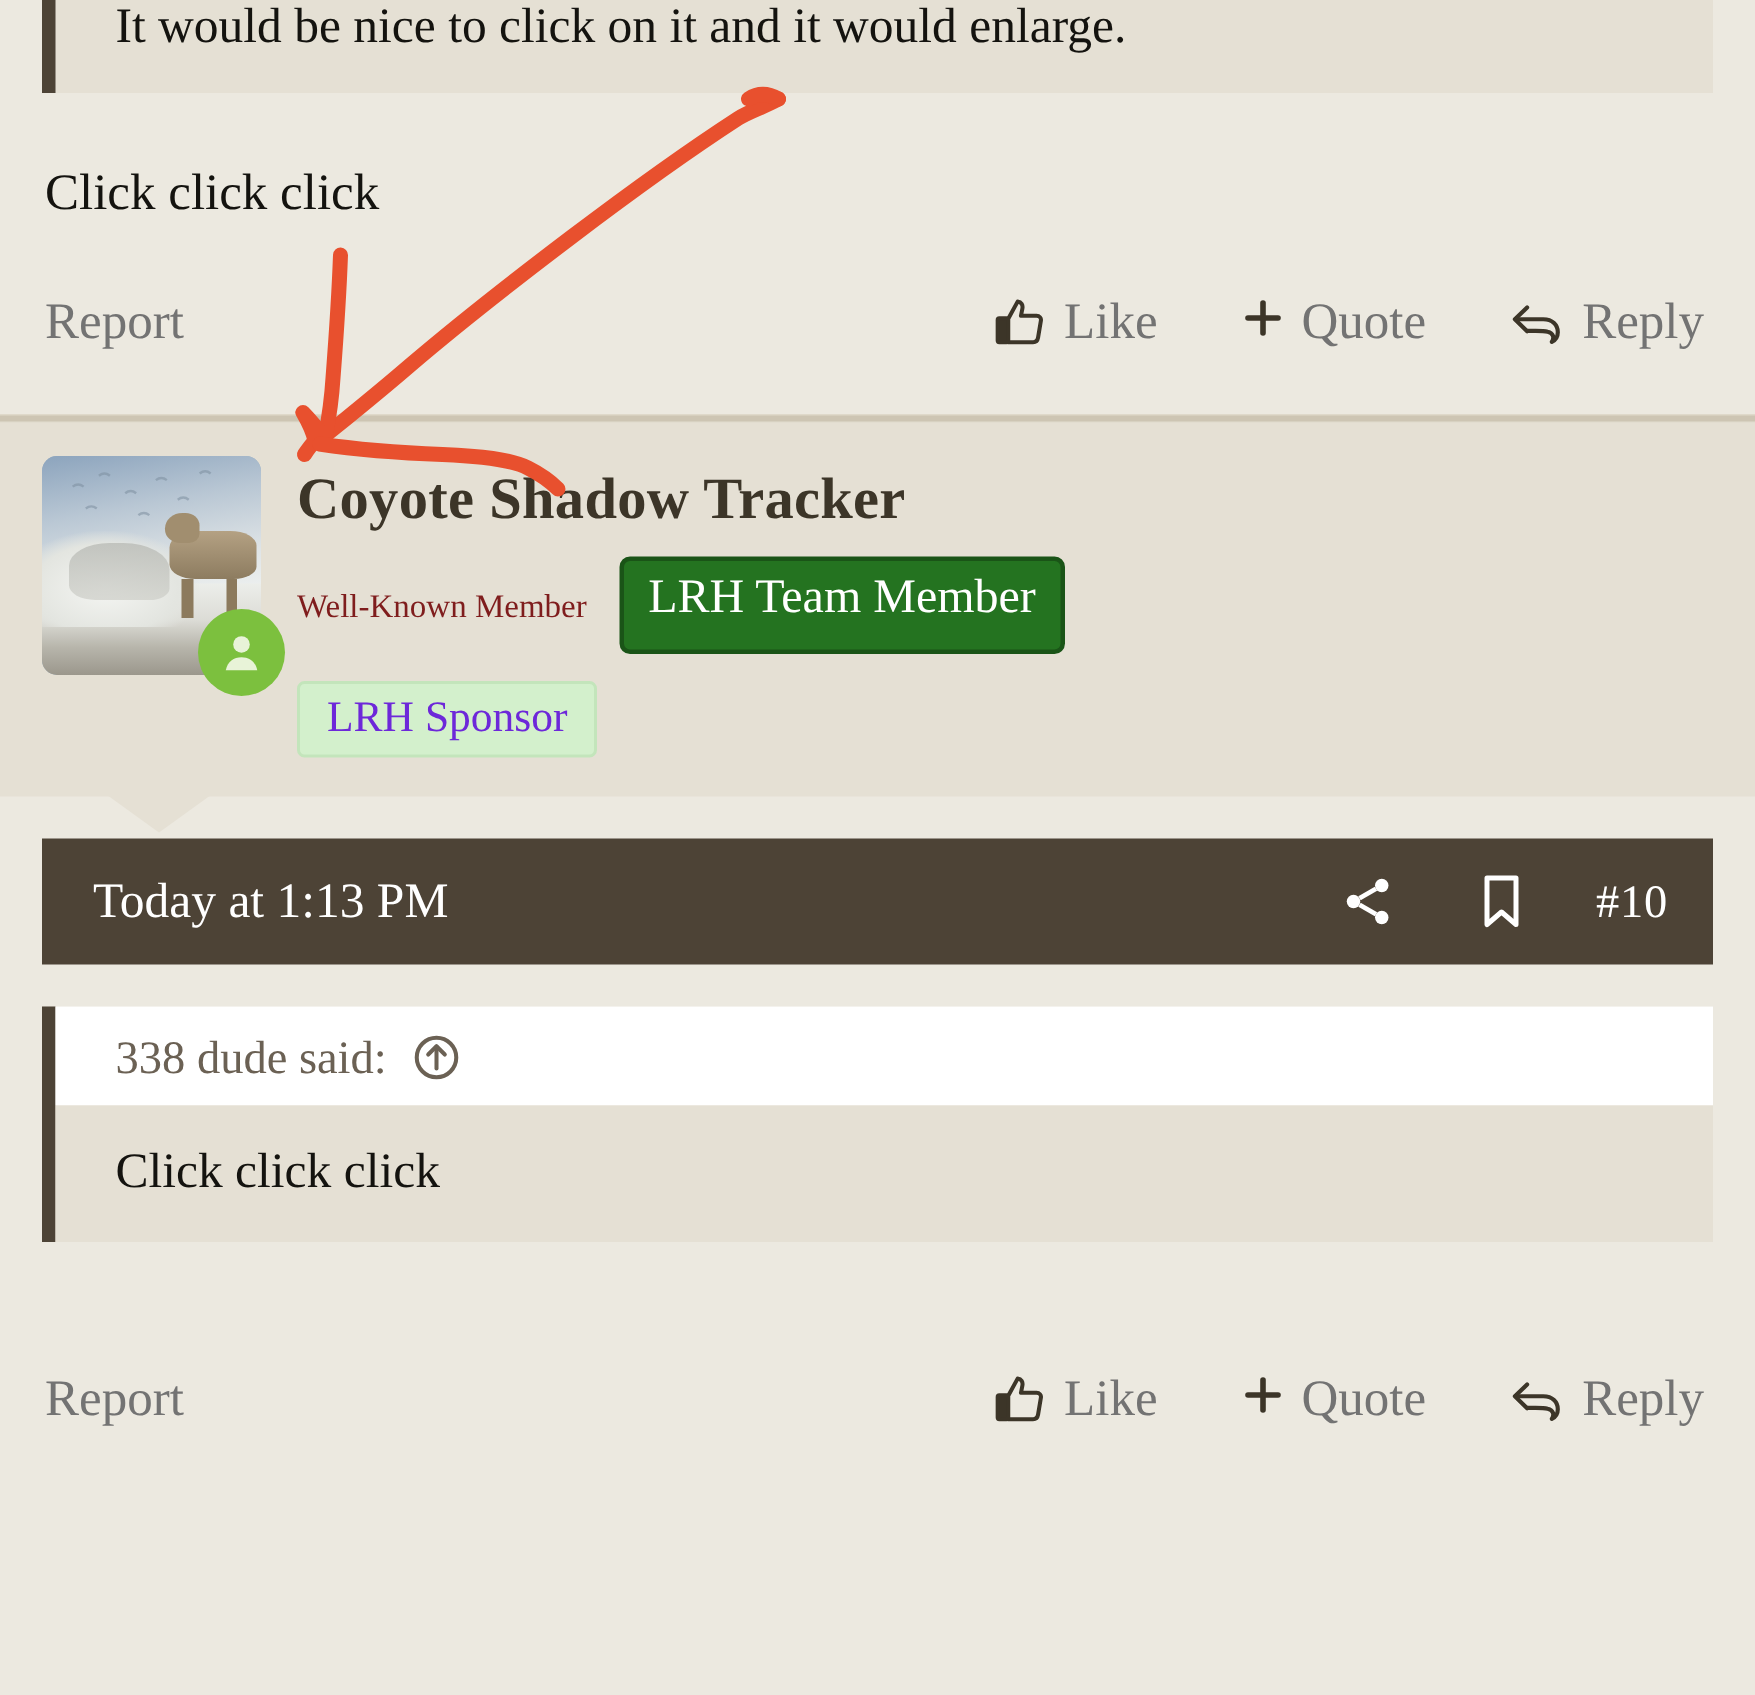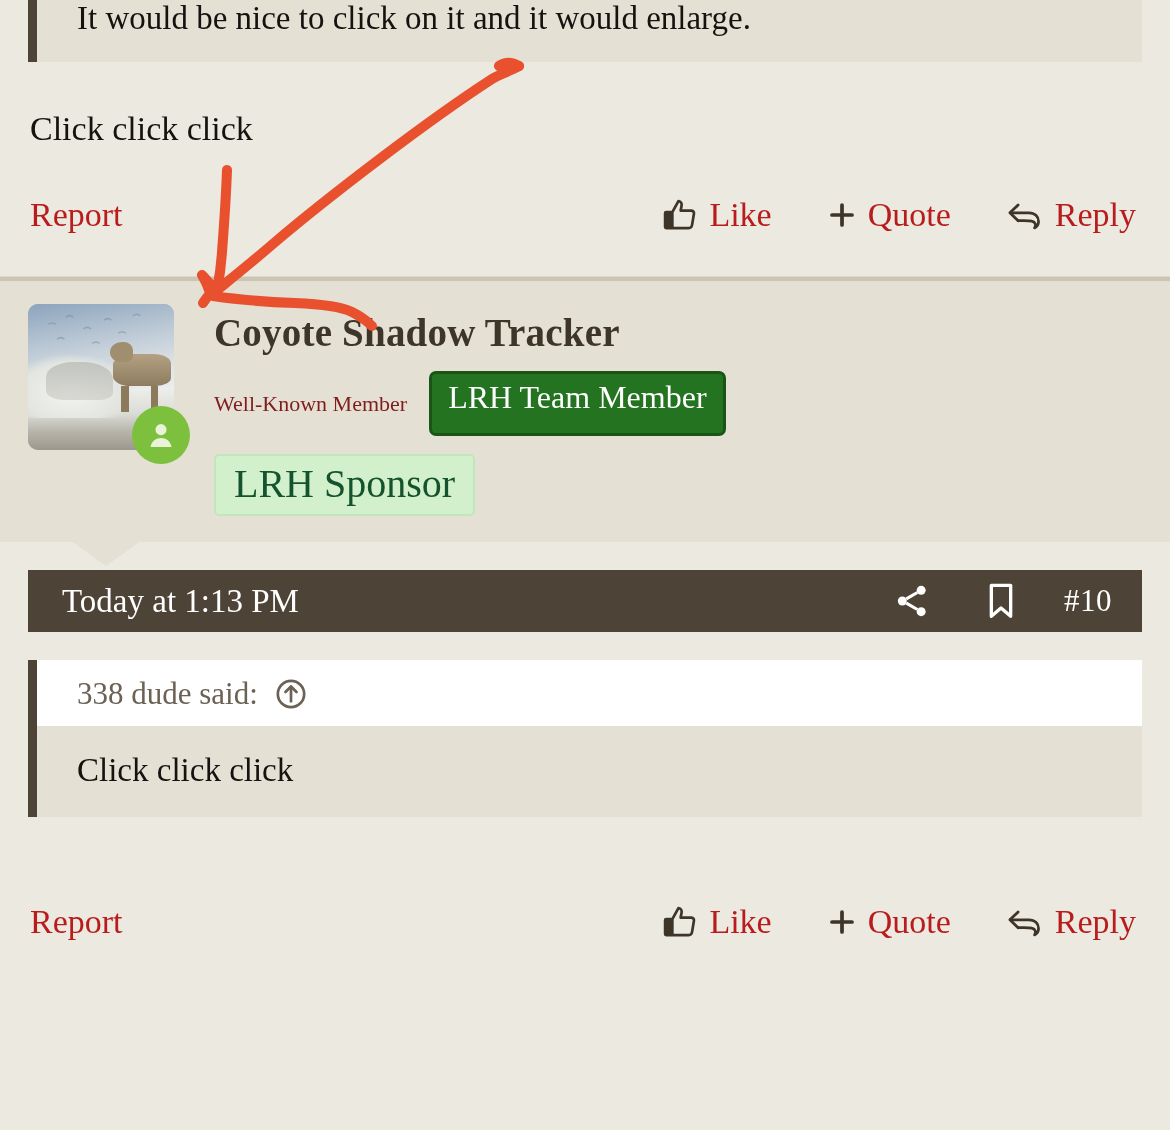--- a/index.html
+++ b/index.html
@@ -74,24 +74,23 @@
   .actions {
     display: flex;
     align-items: center;
     padding: 0 34px 0 30px;
     font-size: 34px;
     color: #3c3528;
   }
   .actions .spacer { flex: 1; }
   .action {
     display: flex;
-    align-items: center;
     gap: 10px;
     margin-left: 54px;
-    color: #b91c1c;
+    color: #737373;
     white-space: nowrap;
   }
   .action-report { margin-left: 0; }
   .act-icon { display: inline-block; line-height: 0; }
 
   
   .divider {
     height: 4px;
     background: #cdc5b3;
     border-top: 1px solid #dfd9ca;
@@ -154,21 +153,21 @@
   .av-coyote-leg2 { left:84%; }
   .av-birds { position:absolute; left:0; top:0; width:100%; height:100%; }
   .online-dot {
     position: absolute;
     right: -16px; bottom: -14px;
     width: 58px; height: 58px;
     border-radius: 50%;
     background: #7cc03e;
     display: flex; align-items: center; justify-content: center;
   }
-  .userinfo { margin-left: 40px; padding-top: 6px; }
+  .userinfo { margin-left: 24px; padding-top: 6px; }
   .username {
     font-size: 39px;
     font-weight: bold;
     color: #3c3528;
     letter-spacing: .2px;
   }
   .userline2 {
     margin-top: 16px;
     display: flex; align-items: center; gap: 22px;
   }
@@ -180,41 +179,41 @@
     font-size: 32px;
     padding: 7px 16px 20px 16px;
     border-radius: 7px;
     line-height: 1;
   }
   .userline3 { margin-top: 18px; }
   .badge-sponsor {
     display:inline-block;
     background: #d3f0cc;
     border: 2px solid #c3e5bb;
-    color: #14532d;
-    font-size: 40px;
+    color: #6d28d9;
+    font-size: 29px;
     padding: 8px 18px 10px 18px;
     border-radius: 5px;
     line-height: 1;
   }
   .caret {
     position: absolute;
     left: 70px; bottom: -24px;
     width: 0; height: 0;
     border-left: 36px solid transparent;
     border-right: 36px solid transparent;
     border-top: 26px solid #e5e0d4;
   }
 
   
   .postbar {
     margin: 28px 28px 0 28px;
     background: #4d4336;
     color: #ffffff;
-    height: 62px;
+    height: 84px;
     display: flex;
     align-items: center;
     padding: 0 30px 0 34px;
   }
   .postbar .date { font-size: 33px; }
   .postbar .spacer { flex: 1; }
   .postbar .pb-icon { margin-left: 52px; line-height: 0; }
   .postbar .pnum { font-size: 31px; margin-left: 46px; letter-spacing: .5px; }
 
   

